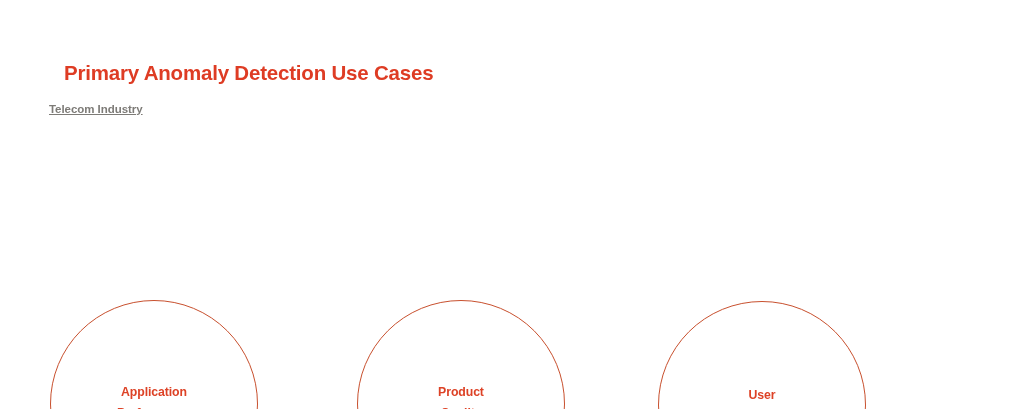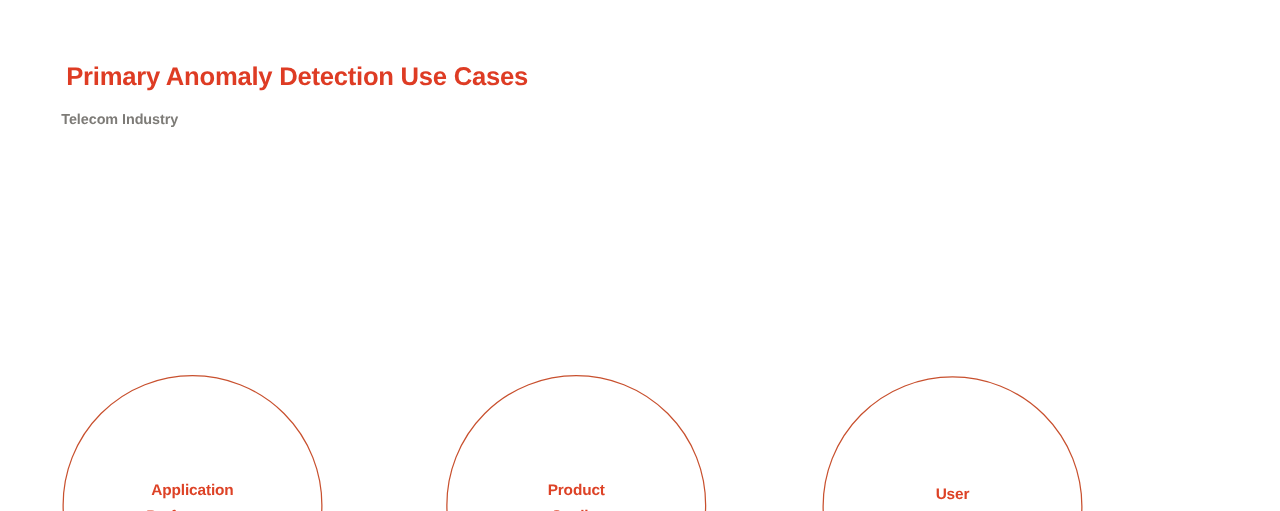--- a/index.html
+++ b/index.html
@@ -31,31 +31,32 @@
     left: 49px;
     top: 45px;
     width: 700px;
   }
   .slide-title {
     font-size: 20.5px;
     font-weight: bold;
     letter-spacing: -0.2px;
     color: #de3c24;
     line-height: 26px;
-    margin: 4px;
+    margin: 15px;
     white-space: nowrap;
   }
   .slide-subtitle {
     font-size: 11.5px;
     font-weight: bold;
     letter-spacing: -0.05px;
     color: #7d7b77;
     line-height: 16px;
     margin: 13px 0 0 0;
     white-space: nowrap;
+    text-decoration: underline;
   }
 
   
   .circle-row {
     position: absolute;
     left: 0;
     top: 150px;
     width: 810px;
     height: 215px;
   }

